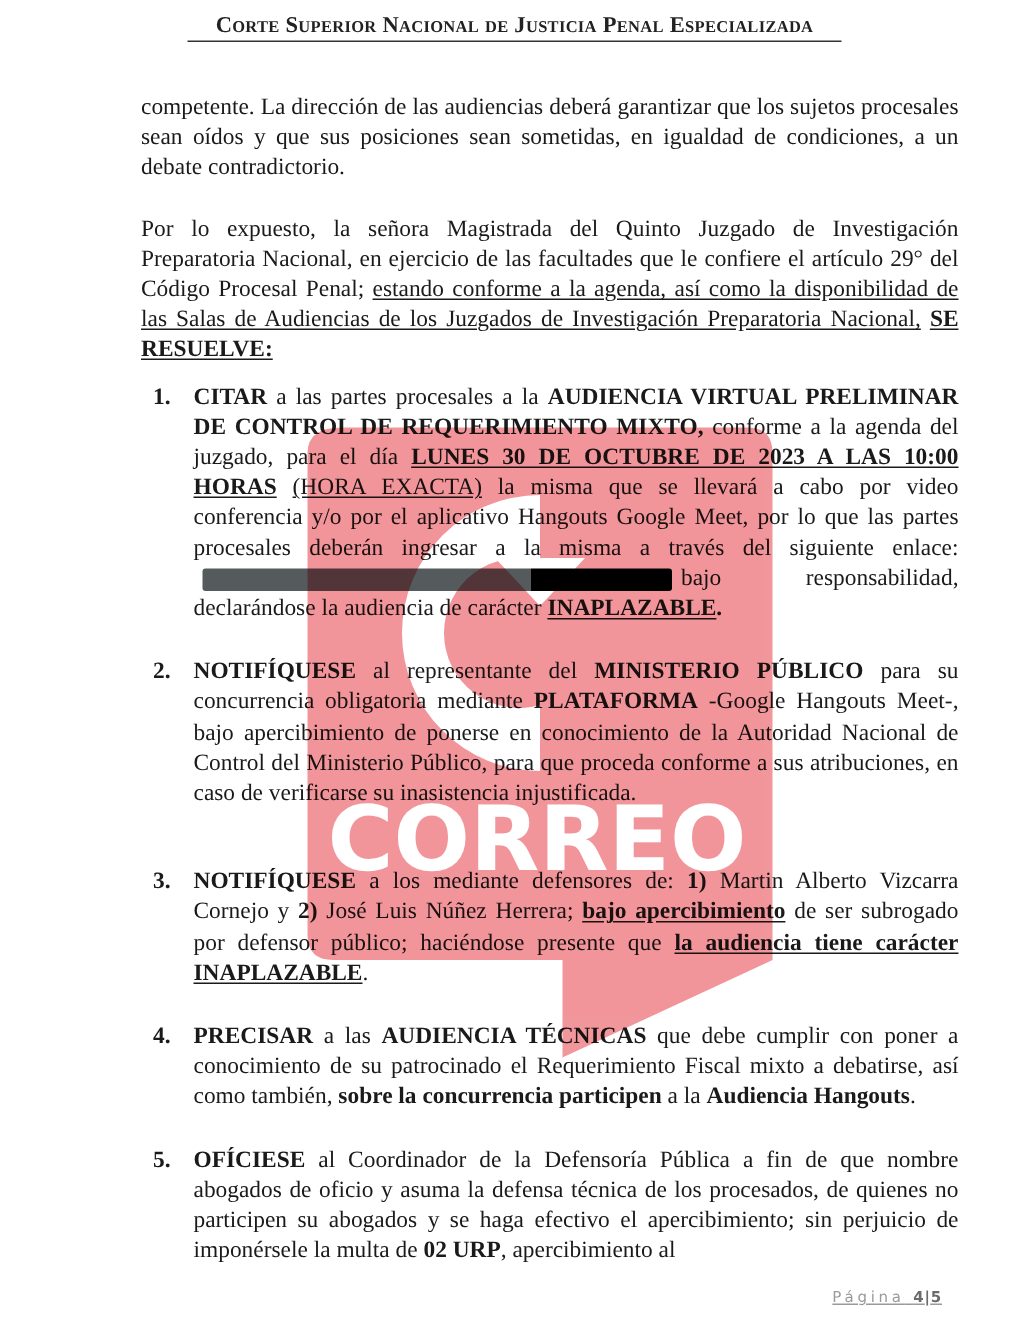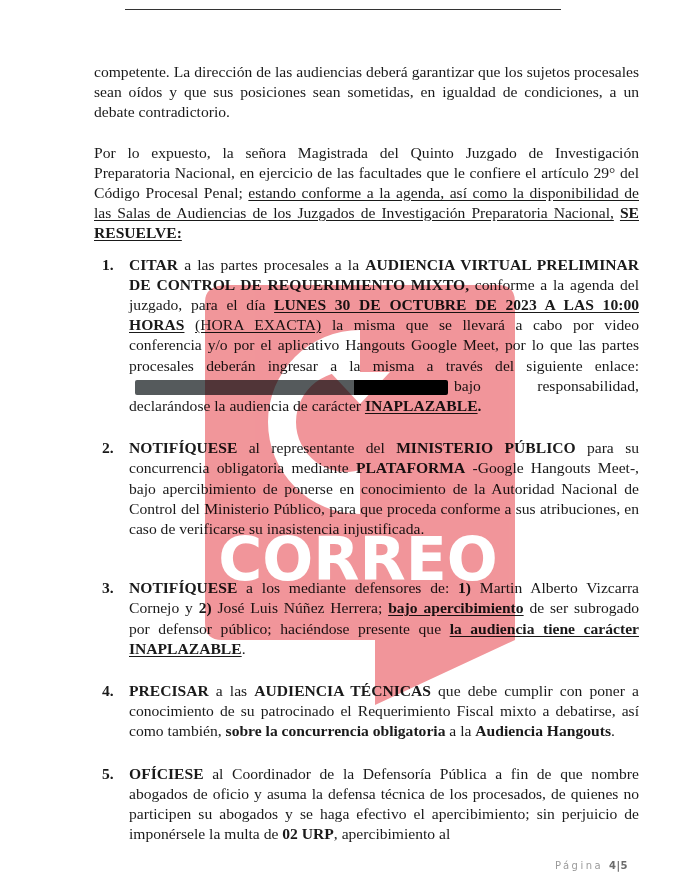--- a/index.html
+++ b/index.html
@@ -21,27 +21,28 @@
   .item { position:relative; padding-left:35px; }
   .item .num { position:absolute; left:8px; top:0; font-weight:bold; }
   .item + .item { margin-top:22px; }
   .gap-extra { margin-top:39px !important; }
 
   .redact { display:inline-block; vertical-align:middle; width:313px; height:15px; border-radius:2px;
             background:linear-gradient(90deg,#555a5c 0%, #555a5c 70%, #000 70%, #000 100%); margin:0 6px; }
 
   .watermark { position:absolute; left:0; top:0; width:686px; height:884px; pointer-events:none; }
 
-  .footer { position:absolute; right:58px; bottom:13px; font-family:"DejaVu Sans", sans-serif; font-size:10px; letter-spacing:2.5px; color:#9a9a9a; }
+  .footer { position:absolute; right:58px; bottom:13px; font-family:"DejaVu Sans", sans-serif; font-size:10px; letter-spacing:2.5px; color:#9a9a9a;text-decoration:underline; }
   .footer b { color:#6b6b6b; letter-spacing:0.5px; }
 </style>
 </head>
 <body>
 
 <div class="header">
+  <div class="h1">Corte Superior Nacional de Justicia Penal Especializada</div>
   <div class="hrule"></div>
 </div>
 
 <div class="page">
   <p class="para1">competente. La dirección de las audiencias deberá garantizar que los sujetos procesales sean oídos y que sus posiciones sean sometidas, en igualdad de condiciones, a un debate contradictorio.</p>
 
   <p class="para2"><span>Por lo expuesto, la señora Magistrada del Quinto Juzgado de Investigación Preparatoria Nacional, en ejercicio de las facultades que le confiere el artículo 29° del Código Procesal Penal; </span><u>estando conforme a la agenda, así como la disponibilidad de las Salas de Audiencias de los Juzgados de Investigación Preparatoria Nacional,</u> <b><u>SE RESUELVE:</u></b></p>
 
   <ol class="items">
     <li class="item">
@@ -51,21 +52,21 @@
     <li class="item">
       <span class="num">2.</span>
       <b>NOTIFÍQUESE</b><span> al representante del </span><b>MINISTERIO PÚBLICO</b><span> para su concurrencia obligatoria mediante </span><b>PLATAFORMA</b><span> -Google Hangouts Meet-, bajo apercibimiento de ponerse en conocimiento de la Autoridad Nacional de Control del Ministerio Público, para que proceda conforme a sus atribuciones, en caso de verificarse su inasistencia injustificada.</span>
     </li>
     <li class="item gap-extra">
       <span class="num">3.</span>
       <b>NOTIFÍQUESE</b><span> a los mediante defensores de: </span><b>1)</b><span> Martin Alberto Vizcarra Cornejo y </span><b>2)</b><span> José Luis Núñez Herrera; </span><b><u>bajo apercibimiento</u></b><span> de ser subrogado por defensor público; haciéndose presente que </span><b><u>la audiencia tiene carácter INAPLAZABLE</u></b><span>.</span>
     </li>
     <li class="item">
       <span class="num">4.</span>
-      <b>PRECISAR</b><span> a las </span><b>AUDIENCIA TÉCNICAS</b><span> que debe cumplir con poner a conocimiento de su patrocinado el Requerimiento Fiscal mixto a debatirse, así como también, </span><b>sobre la concurrencia obligatoria</b><span> a la </span><b>Audiencia Hangouts</b><span>.</span>
+      <b>PRECISAR</b><span> a las </span><b>AUDIENCIA TÉCNICAS</b><span> que debe cumplir con poner a conocimiento de su patrocinado el Requerimiento Fiscal mixto a debatirse, así como también, </span><b>sobre la concurrencia participen</b><span> a la </span><b>Audiencia Hangouts</b><span>.</span>
     </li>
     <li class="item">
       <span class="num">5.</span>
       <b>OFÍCIESE</b><span> al Coordinador de la Defensoría Pública a fin de que nombre abogados de oficio y asuma la defensa técnica de los procesados, de quienes no participen su abogados y se haga efectivo el apercibimiento; sin perjuicio de imponérsele la multa de </span><b>02 URP</b><span>, apercibimiento al</span>
     </li>
   </ol>
 </div>
 
 <svg class="watermark" viewBox="0 0 686 884" style="mix-blend-mode:multiply">
   <g opacity="0.62">

